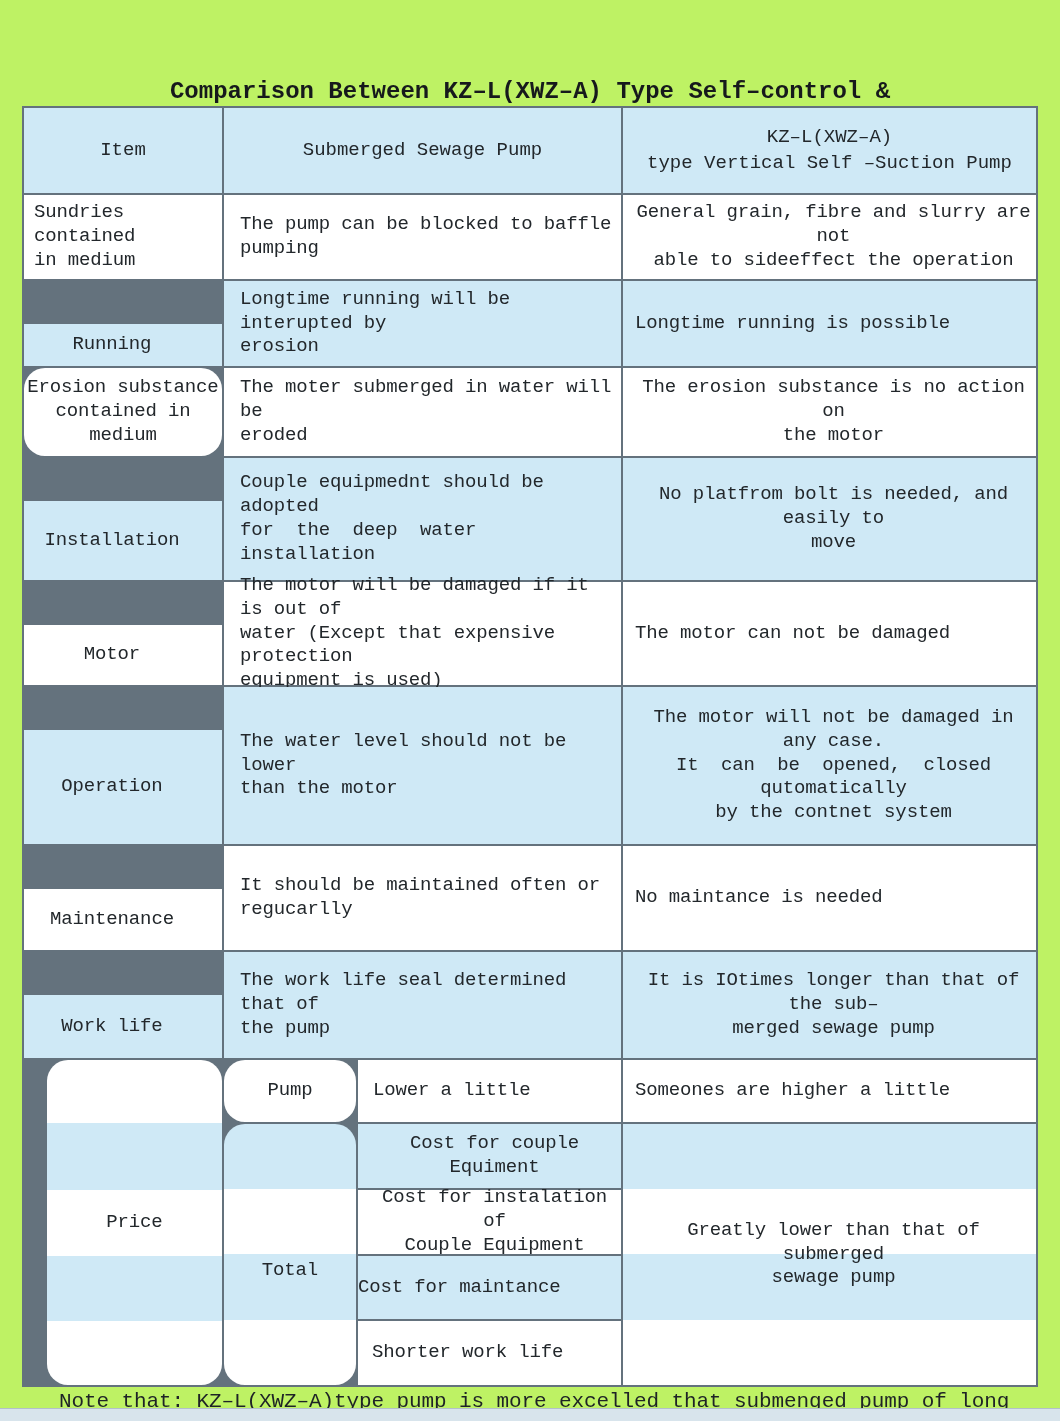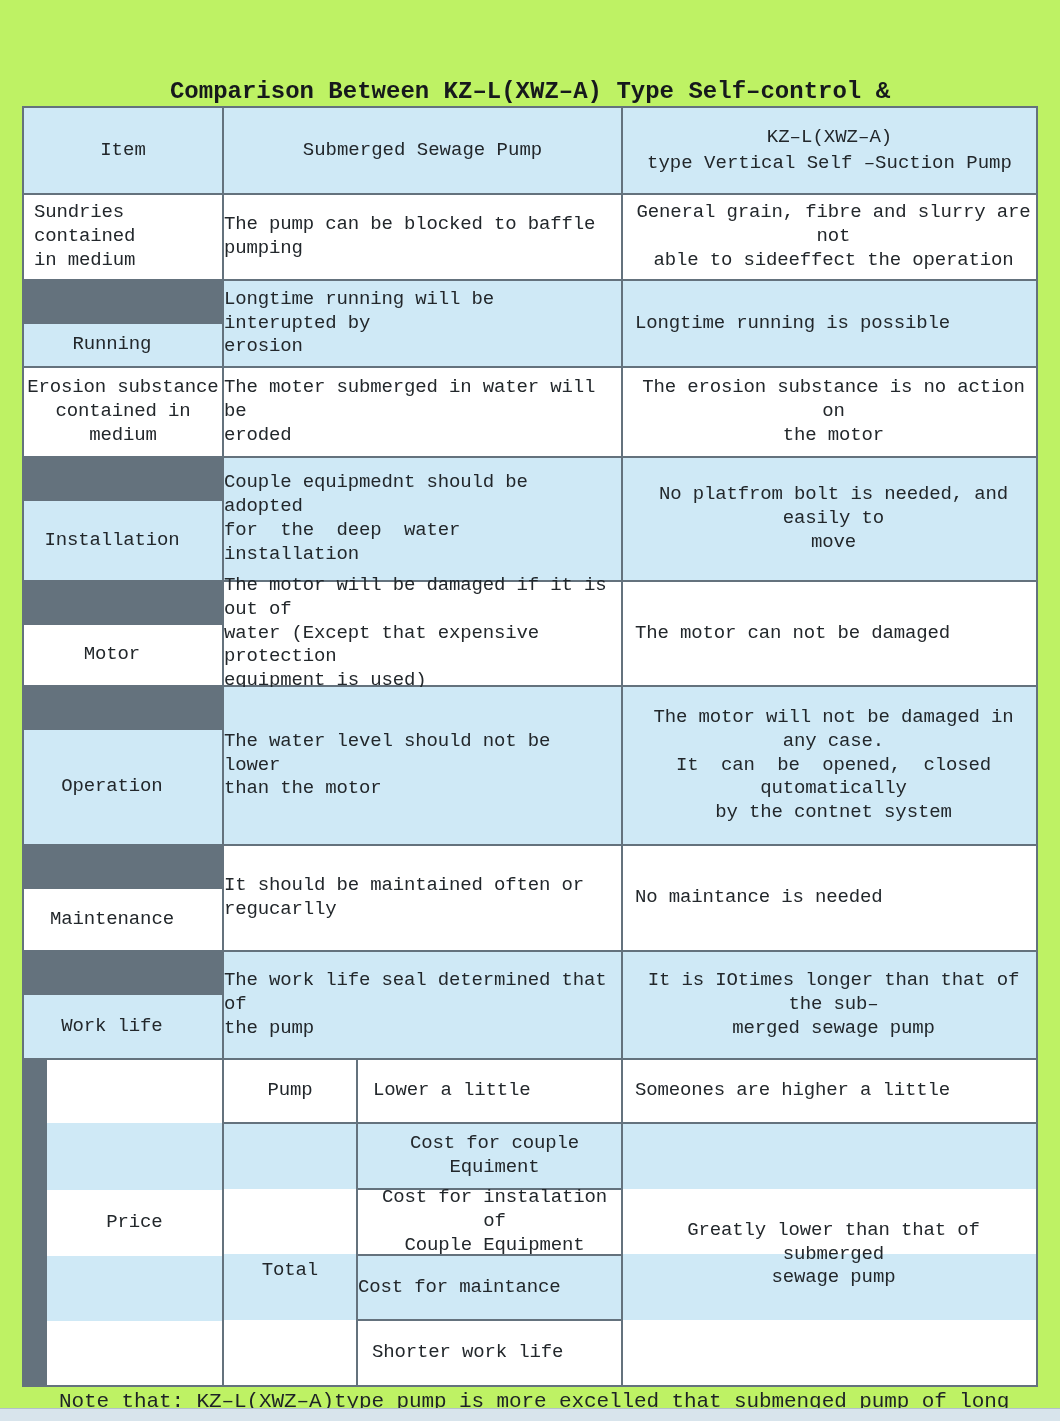--- a/index.html
+++ b/index.html
@@ -20,24 +20,24 @@
     gap:2px;
     background:#64727d;
     border:2px solid #64727d;
   }
   .c{
     background:#ffffff;display:flex;align-items:center;
     font-size:19px;line-height:1.26;letter-spacing:-0.15px;
     white-space:pre-wrap;
   }
   .blue{background:#cfe9f6;}
-  .tc{justify-content:center;text-align:center;}
+  .tc{justify-content:center;text-align:center;border-radius:21px;}
   .lab{justify-content:center;text-align:center;padding-right:22px;margin-top:43px;}
   .lab-left{justify-content:flex-start;text-align:left;padding-left:10px;padding-right:4px;}
-  .col2{justify-content:flex-start;text-align:left;padding-right:6px;}
+  .col2{justify-content:flex-start;text-align:left;padding-left:16px;padding-right:6px;}
   .col3{justify-content:flex-start;text-align:center;padding-left:12px;padding-right:4px;}
   .hc{justify-content:center;text-align:center;line-height:1.32;letter-spacing:0;}
   
   .price-col1{
     grid-area:10/1/15/2;
     background:linear-gradient(to bottom,#ffffff 0 63px,#cfe9f6 63px 130px,#ffffff 130px 196px,#cfe9f6 196px 261px,#ffffff 261px 325px);
     margin-left:23px;
   }
   .total-cell{
     grid-area:11/2/15/3;

